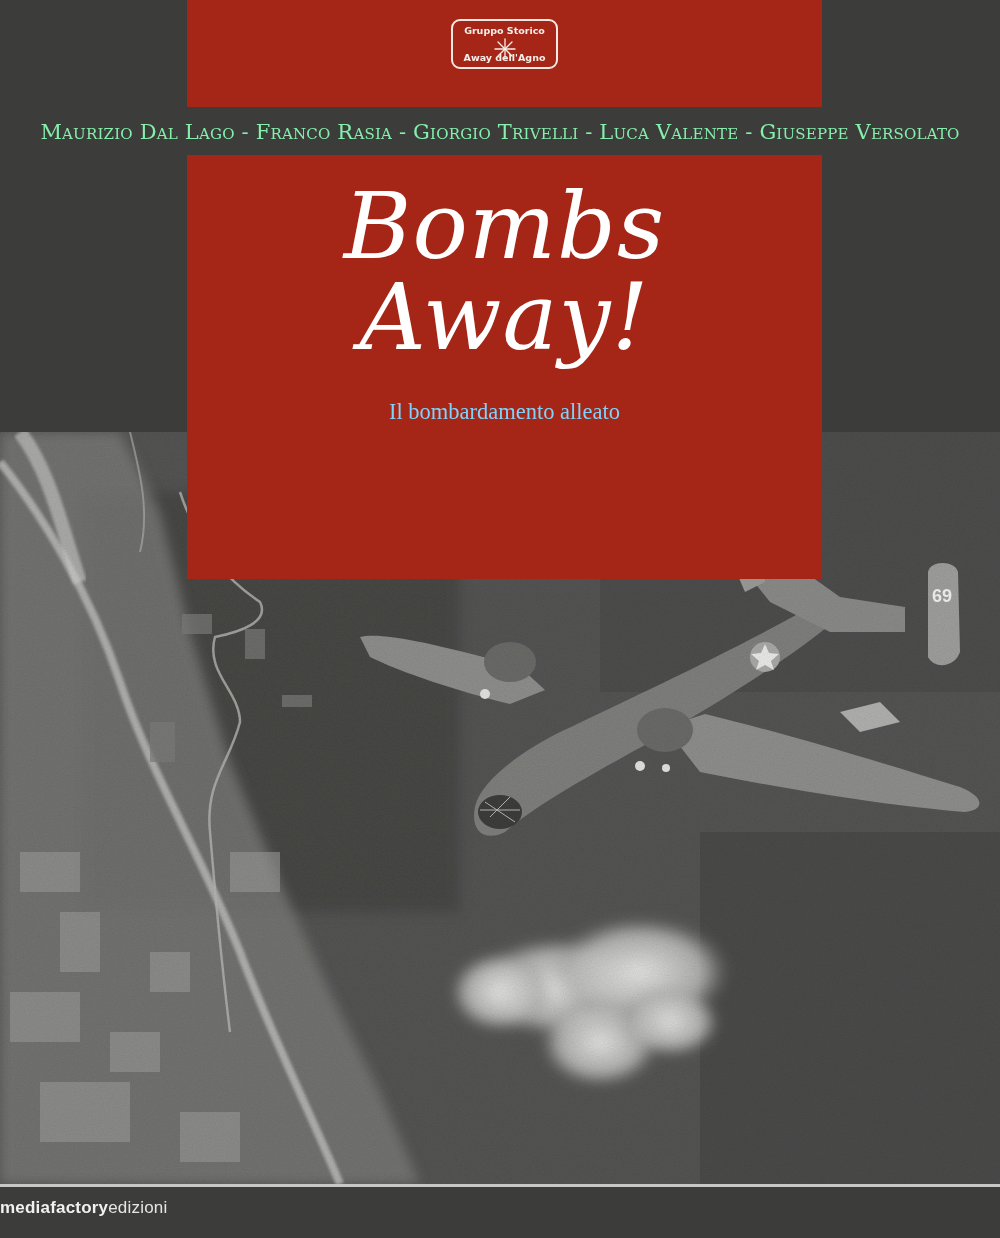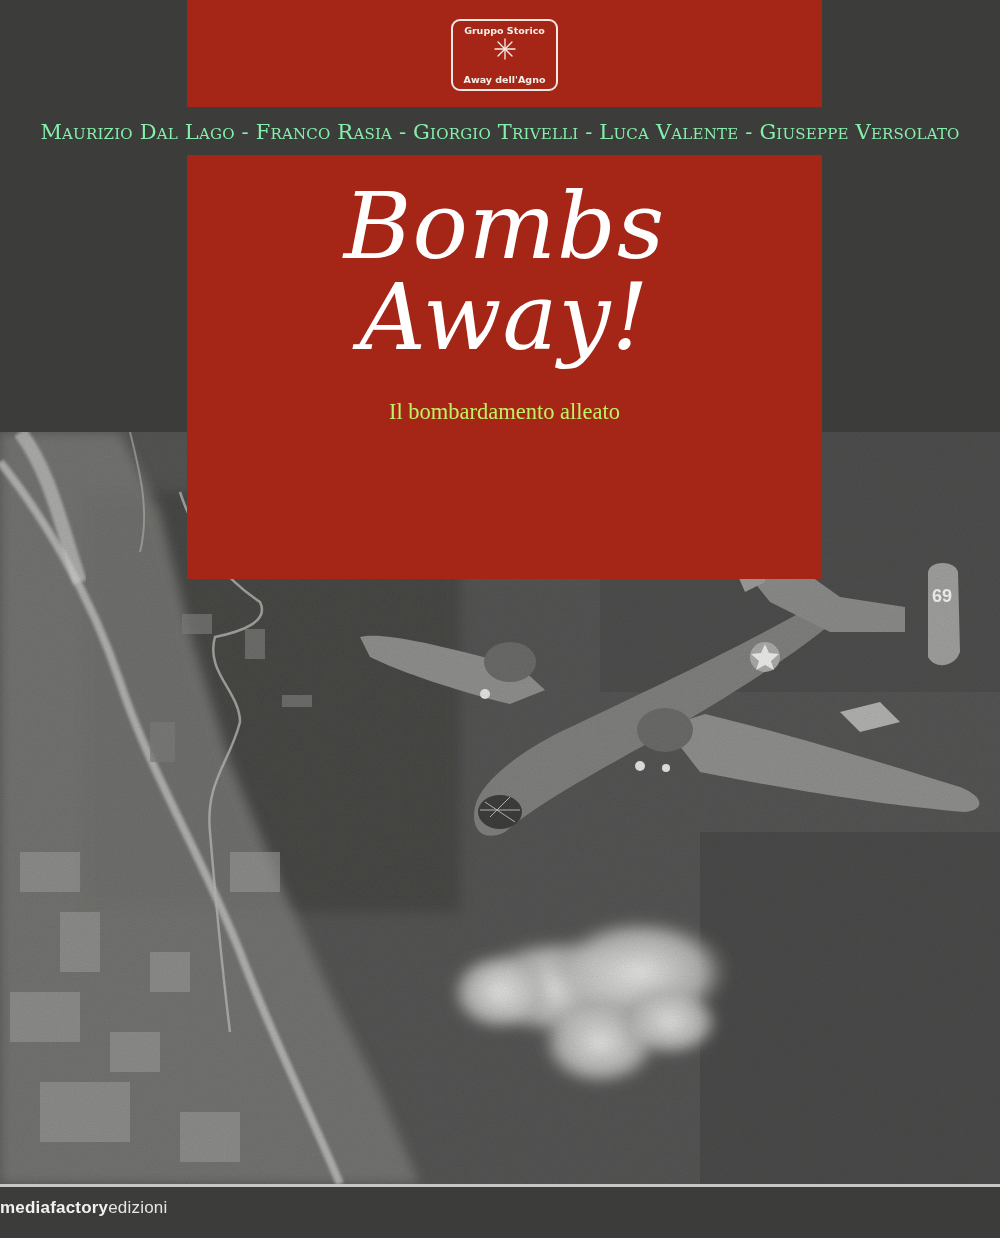--- a/index.html
+++ b/index.html
@@ -1,33 +1,33 @@
 <!DOCTYPE html>
 <html><head>
   <meta charset="utf-8">
   <style>
     html, body { margin:0; padding:0; }
     body { width:1000px; height:1238px; position:relative; overflow:hidden; background:#3c3c3b; font-family:"DejaVu Serif", serif; }
     .top-red { position:absolute; left:187px; top:0; width:635px; height:107px; background:#a52617; }
-    .logo { position:absolute; left:451px; top:19px; width:107px; height:72px; border:2px solid #f3e9e4; border-radius:9px; box-sizing:border-box; color:#f6eee9; font-family:"DejaVu Sans", sans-serif; font-size:9.5px; font-weight:bold; text-align:center; }
+    .logo { position:absolute; left:451px; top:19px; width:107px; height:50px; border:2px solid #f3e9e4; border-radius:9px; box-sizing:border-box; color:#f6eee9; font-family:"DejaVu Sans", sans-serif; font-size:9.5px; font-weight:bold; text-align:center; }
     .logo .l1 { position:absolute; top:4px; left:0; right:0; }
     .logo .l2 { position:absolute; bottom:4px; left:0; right:0; }
     .logo .star { position:absolute; left:41px; top:17px; width:22px; height:22px; }
     .authors { position:absolute; left:0; right:0; top:112px; height:40px; text-align:center; color:#86efac; font-family:"DejaVu Serif", serif; font-size:21px; font-variant:small-caps; letter-spacing:0.2px; line-height:40px; white-space:nowrap; }
     .photo { position:absolute; left:0; top:432px; width:1000px; height:752px; overflow:hidden; background:#5a5958; }
     .rule { position:absolute; left:0; top:1184px; width:1000px; height:3px; background:#c8c8c6; }
     .footer { position:absolute; left:0; top:1187px; width:1000px; height:51px; background:#3c3c3b; }
     .publisher { position:absolute; left:0; right:0; top:1198px; text-align:left; color:#f1f1ef; font-family:"Liberation Sans", sans-serif; font-size:17px; letter-spacing:0.2px; }
     .publisher b { font-weight:bold; }
     .publisher span.light { font-weight:normal; color:#e5e5e3; }
     .title-box { position:absolute; left:187px; top:155px; width:635px; height:424px; background:#a52617; box-shadow:0 0 0 0 transparent; }
     .title { position:absolute; left:0; right:0; text-align:center; color:#ffffff; font-family:"DejaVu Serif", serif; font-style:italic; font-size:92px; line-height:1; letter-spacing:1px; }
     .title.t1 { top:26px; }
     .title.t2 { top:117px; }
-    .subtitle { position:absolute; left:0; right:0; top:243px; text-align:center; color:#bef264; font-family:"Liberation Serif", serif; font-size:22.5px; line-height:27px; }
+    .subtitle { position:absolute; left:0; right:0; top:243px; text-align:center; color:#7dd3fc; font-family:"Liberation Serif", serif; font-size:22.5px; line-height:27px; }
   </style>
 </head>
 <body>
 
 <div class="top-red"></div>
 
 <div class="logo">
   <div class="l1">Gruppo Storico</div>
   <svg class="star" viewBox="0 0 22 22">
     <g stroke="#f6eee9" stroke-width="1.3" stroke-linecap="round">

